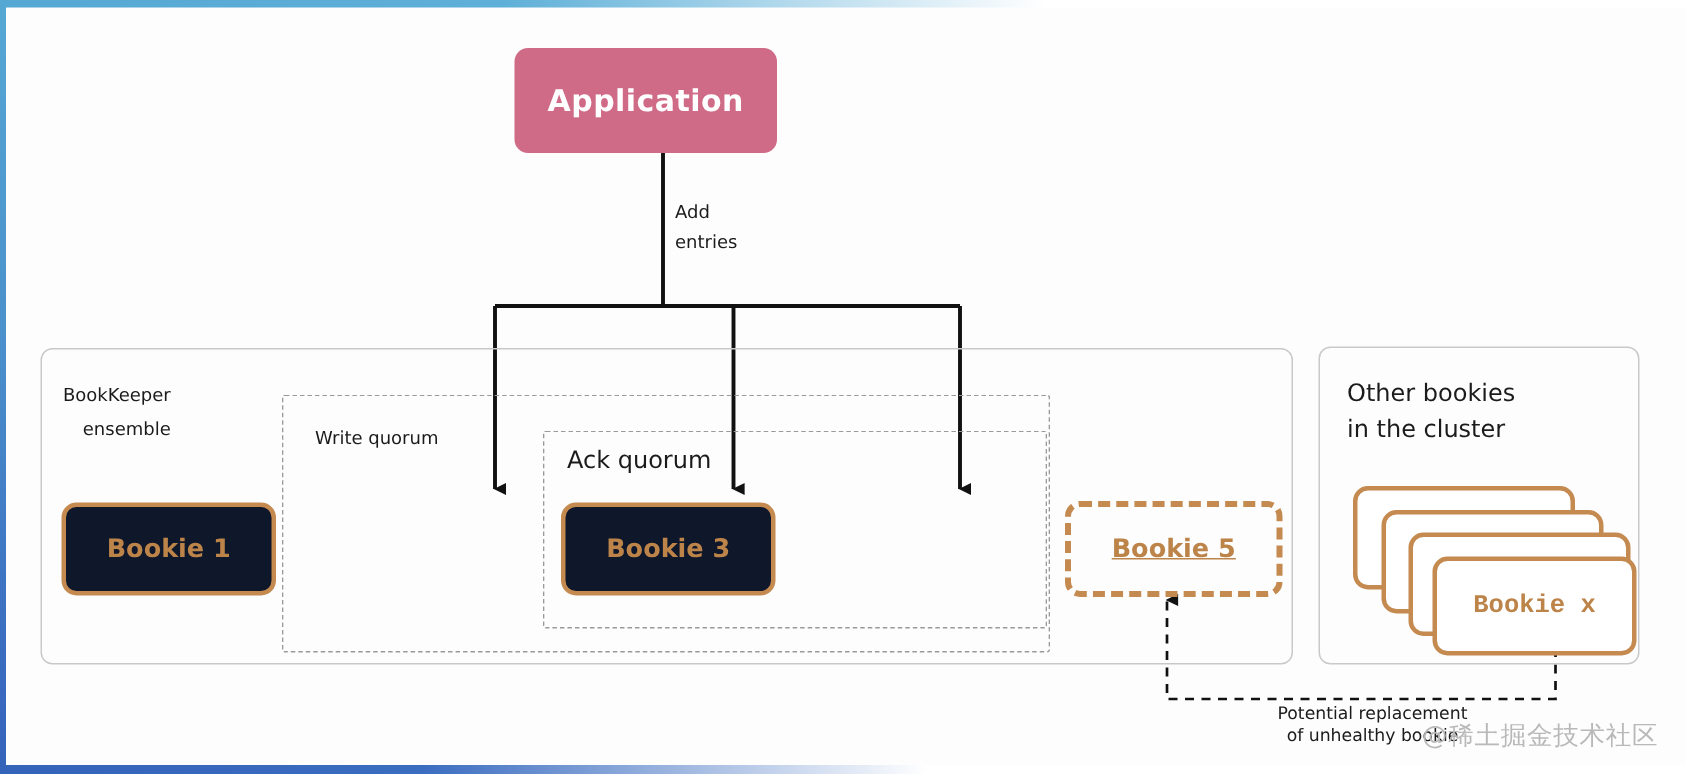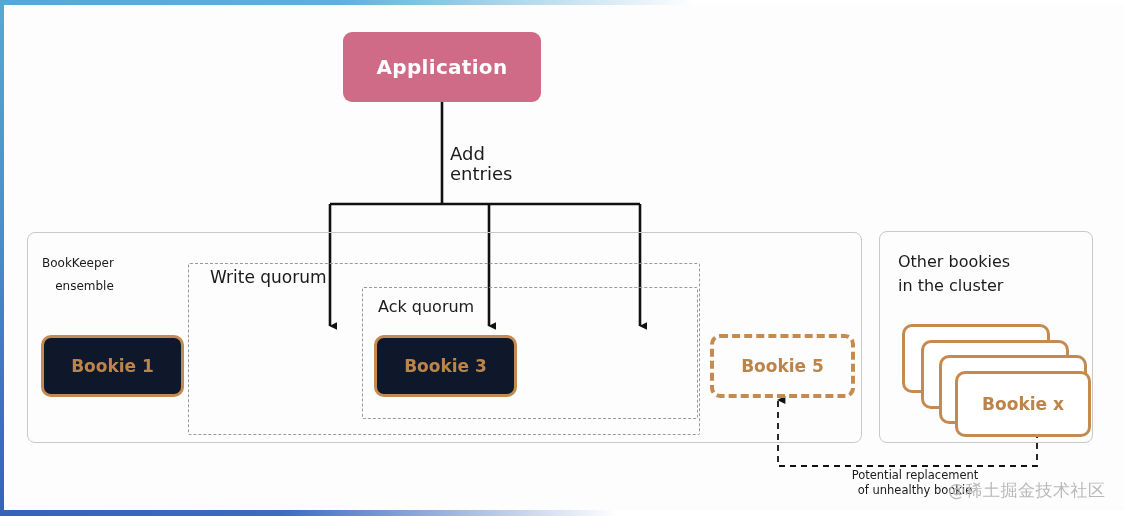--- a/index.html
+++ b/index.html
@@ -35,43 +35,43 @@
     position: absolute;
     left: 0; top: 0;
     width: 4px; height: 516px;
     background: linear-gradient(to bottom, #55a8d4 0%, #4a8fcb 45%, #3a6cc0 85%, #3464ba 100%);
   }
 
   
   .app-box {
     position: absolute;
     left: 343px; top: 32px;
-    width: 198px; height: 70px;
+    width: 175px; height: 70px;
     background: #d06b87;
     border-radius: 9px;
     display: flex;
     align-items: center;
     justify-content: center;
     color: #ffffff;
     font-size: 20px;
     font-weight: bold;
     letter-spacing: 0.3px;
   }
 
   
   .lbl {
     position: absolute;
     color: #1b1b1b;
     font-size: 14.5px;
     line-height: 19px;
     white-space: pre-line;
   }
-  .lbl-add     { left: 450px; top: 144px; font-size: 18px; line-height: 20px; }
+  .lbl-add     { left: 450px; top: 131px; font-size: 12px; line-height: 20px; }
   .lbl-ensemble{ left: 42px;  top: 252px; font-size: 12px; line-height: 23px; text-align: right; }
-  .lbl-write   { left: 210px; top: 268px; font-size: 17px; }
+  .lbl-write   { left: 210px; top: 283px; font-size: 12px; }
   .lbl-ack     { left: 378px; top: 297px; font-size: 16px; }
   .lbl-other   { left: 898px; top: 250px; font-size: 16px; line-height: 24px; }
   .lbl-replace {
     position: absolute;
     left: 800px; top: 468px;
     width: 230px;
     text-align: center;
     font-size: 11.5px;
     line-height: 15px;
     color: #1b1b1b;
@@ -108,41 +108,42 @@
     align-items: center;
     justify-content: center;
     color: #bd8449;
     font-size: 17px;
     font-weight: bold;
   }
   .bookie.dashed {
     border-style: dashed;
     border-width: 4px;
     background: transparent;
+    text-decoration: underline;
   }
   .b1 { left: 41px;  top: 335px; width: 137px; }
   .b2 { left: 208px; top: 335px; width: 137px; }
   .b3 { left: 374px; top: 335px; width: 137px; }
   .b4 { left: 525px; top: 335px; width: 137px; }
   .b5 { left: 710px; top: 334px; width: 137px; }
 
   
   .stack-card {
     position: absolute;
     border: 3.5px solid #c48a50;
     border-radius: 10px;
     background: #ffffff;
   }
   .sc1 { left: 902px; top: 324px; width: 142px; height: 63px; }
   .sc2 { left: 921px; top: 340px; width: 142px; height: 63px; }
   .sc3 { left: 939px; top: 355px; width: 142px; height: 63px; }
   .sc4 {
     left: 955px; top: 371px; width: 130px; height: 60px;
     display: flex; align-items: center; justify-content: center;
-    color: #bd8449; font-size: 17px; font-weight: bold;
+    color: #bd8449; font-size: 17px; font-weight: bold; font-family: Liberation Mono, monospace;
   }
 
   
   .wires {
     position: absolute;
     left: 0; top: 0;
     width: 1124px; height: 516px;
     pointer-events: none;
   }
 

